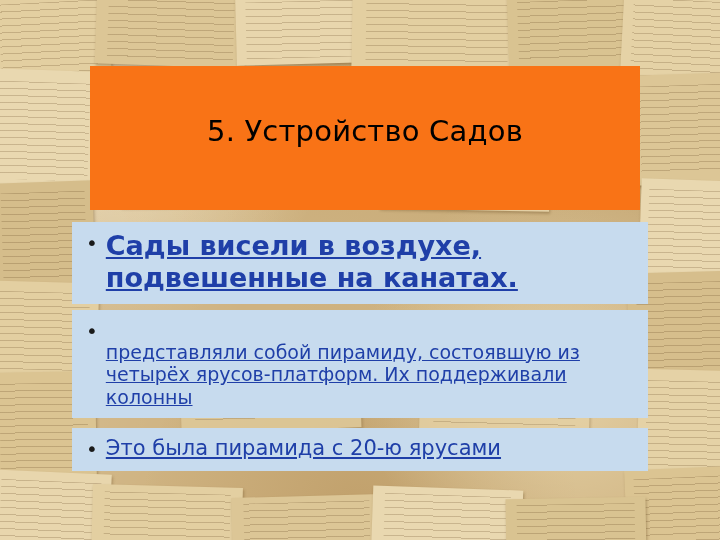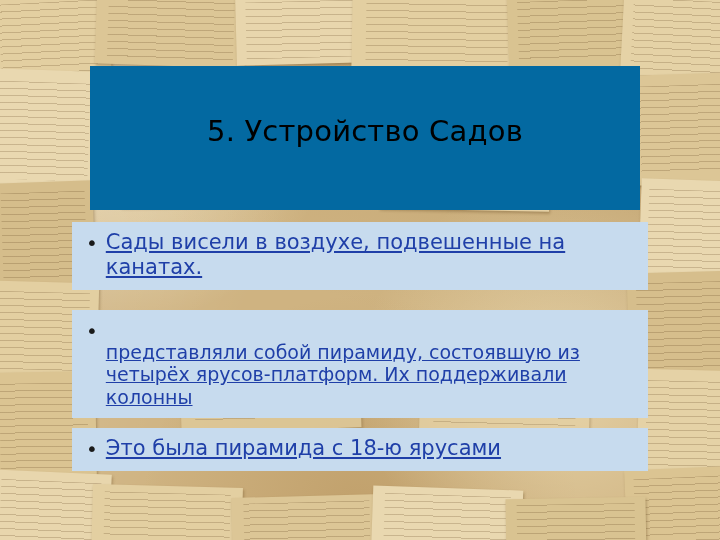--- a/index.html
+++ b/index.html
@@ -57,21 +57,21 @@
     opacity: 0.75;
   }
 
   
   #title-band {
     position: absolute;
     left: 90px;
     top: 66px;
     width: 550px;
     height: 144px;
-    background: #0369a1;
+    background: #f97316;
   }
   #title-text {
     position: absolute;
     left: 0;
     right: 0;
     top: 48px;
     text-align: center;
     font-size: 29px;
     color: #000000;
     font-family: "DejaVu Sans", sans-serif;
@@ -99,21 +99,21 @@
     line-height: 1.15;
     color: #1a1a1a;
     margin-right: 8px;
     padding-top: 2px;
   }
   .bullet-text {
     color: #1f3fa8;
     text-decoration: underline;
     line-height: 1.18;
   }
-  #block1 .bullet-text { font-size: 21px; }
+  #block1 .bullet-text { font-size: 27px; font-weight: bold; }
   #block2 .bullet-text { font-size: 19px; margin-top: 23px; }
   #block3 .bullet-text { font-size: 21px; }
 </style>
 </head>
 <body>
 
 <div id="slide">
 
   <div class="bg-base"></div>
 
@@ -160,17 +160,17 @@
   <div class="bullet-block" id="block2">
     <div class="bullet-row">
       <span class="bullet-dot">•</span>
       <span class="bullet-text">представляли собой пирамиду, состоявшую из четырёх ярусов-платформ. Их поддерживали колонны</span>
     </div>
   </div>
 
   <div class="bullet-block" id="block3">
     <div class="bullet-row">
       <span class="bullet-dot">•</span>
-      <span class="bullet-text">Это была пирамида с 18-ю ярусами</span>
+      <span class="bullet-text">Это была пирамида с 20-ю ярусами</span>
     </div>
   </div>
 
 </div>
 
 </body></html>

